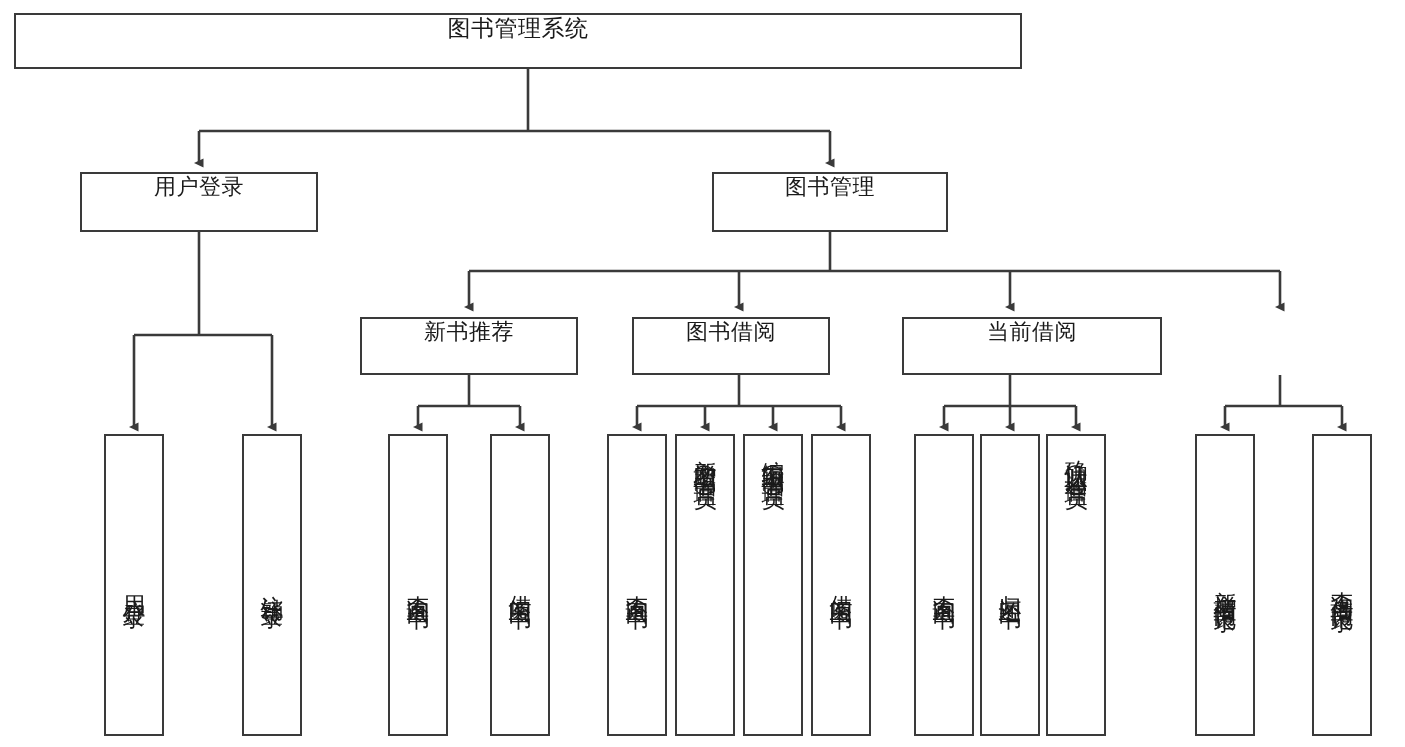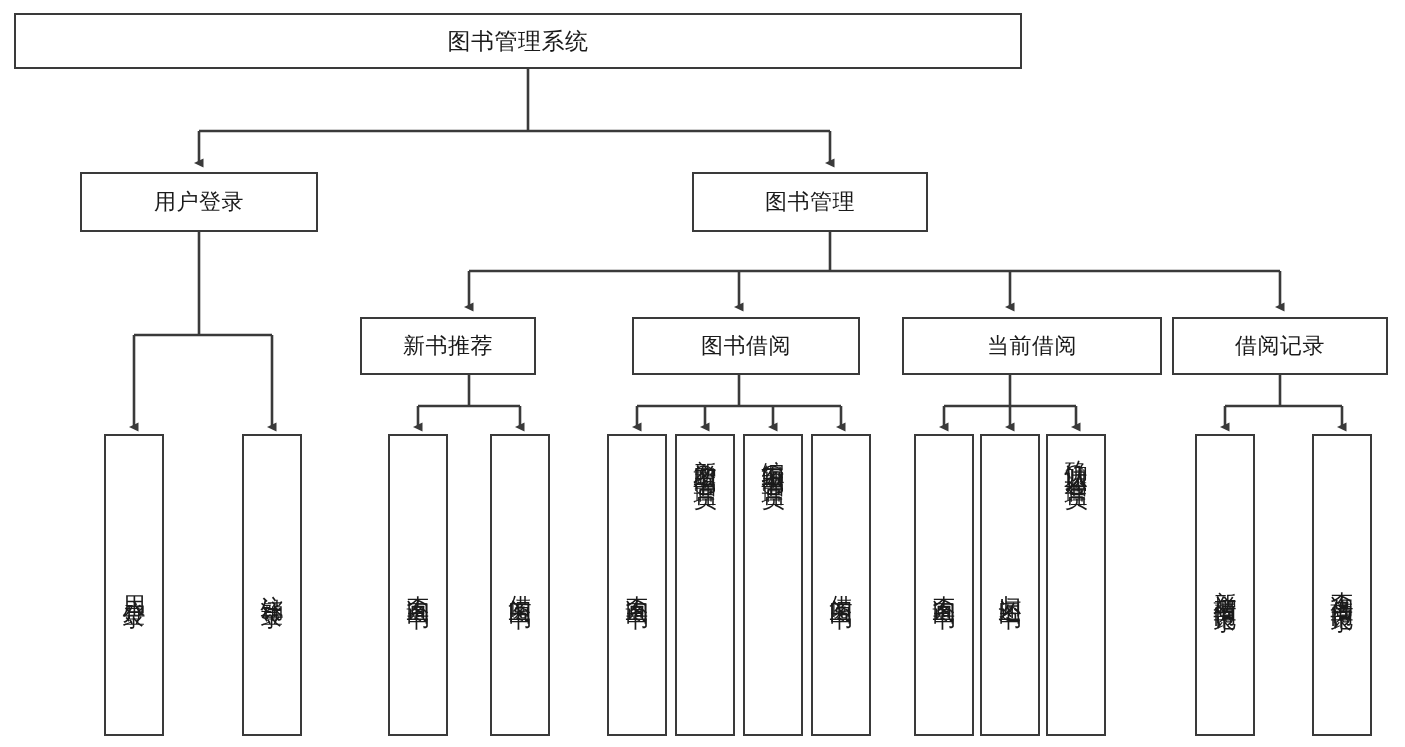--- a/index.html
+++ b/index.html
@@ -25,21 +25,20 @@
     width: 1405px;
     height: 747px;
     pointer-events: none;
   }
   .node {
     position: absolute;
     box-sizing: border-box;
     border: 2.5px solid #3a3a3a;
     background: #ffffff;
     display: flex;
-    align-items: center;
     justify-content: center;
     color: #1a1a1a;
     line-height: 1.16;
   }
   .node .label {
     display: block;
     text-align: center;
   }
   
   .node.h .label {
@@ -135,36 +134,33 @@
     </g>
   </svg>
 
   <div class="node h root" style="left:14px; top:13px; width:1008px; height:56px;">
     <span class="label">图书管理系统</span>
   </div>
 
   <div class="node h" style="left:80px; top:172px; width:238px; height:60px;">
     <span class="label">用户登录</span>
   </div>
-  <div class="node h" style="left:692px; top:172px; width:236px; height:60px;">
+  <div class="node h" style="left:712px; top:172px; width:236px; height:60px;">
     <span class="label">图书管理</span>
   </div>
 
-  <div class="node h" style="left:360px; top:317px; width:176px; height:58px;">
+  <div class="node h" style="left:360px; top:317px; width:218px; height:58px;">
     <span class="label">新书推荐</span>
   </div>
-  <div class="node h" style="left:632px; top:317px; width:228px; height:58px;">
+  <div class="node h" style="left:632px; top:317px; width:198px; height:58px;">
     <span class="label">图书借阅</span>
   </div>
   <div class="node h" style="left:902px; top:317px; width:260px; height:58px;">
     <span class="label">当前借阅</span>
   </div>
-  <div class="node h" style="left:1172px; top:317px; width:216px; height:58px;">
-    <span class="label">借阅记录</span>
-  </div>
 
   <div class="node v mid" style="left:104px; top:434px; width:60px; height:302px;">
     <span class="label">用户登录</span>
   </div>
   <div class="node v mid" style="left:242px; top:434px; width:60px; height:302px;">
     <span class="label">注销登录</span>
   </div>
 
   <div class="node v mid" style="left:388px; top:434px; width:60px; height:302px;">
     <span class="label">查询图书</span>

